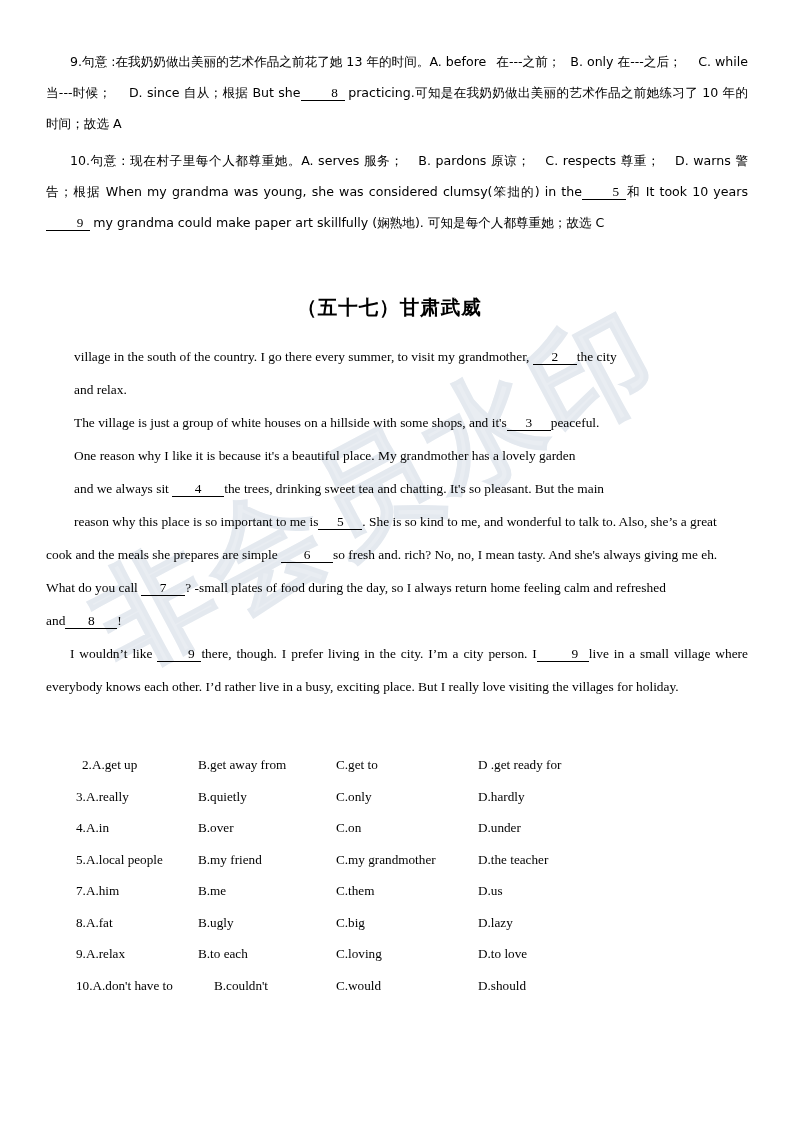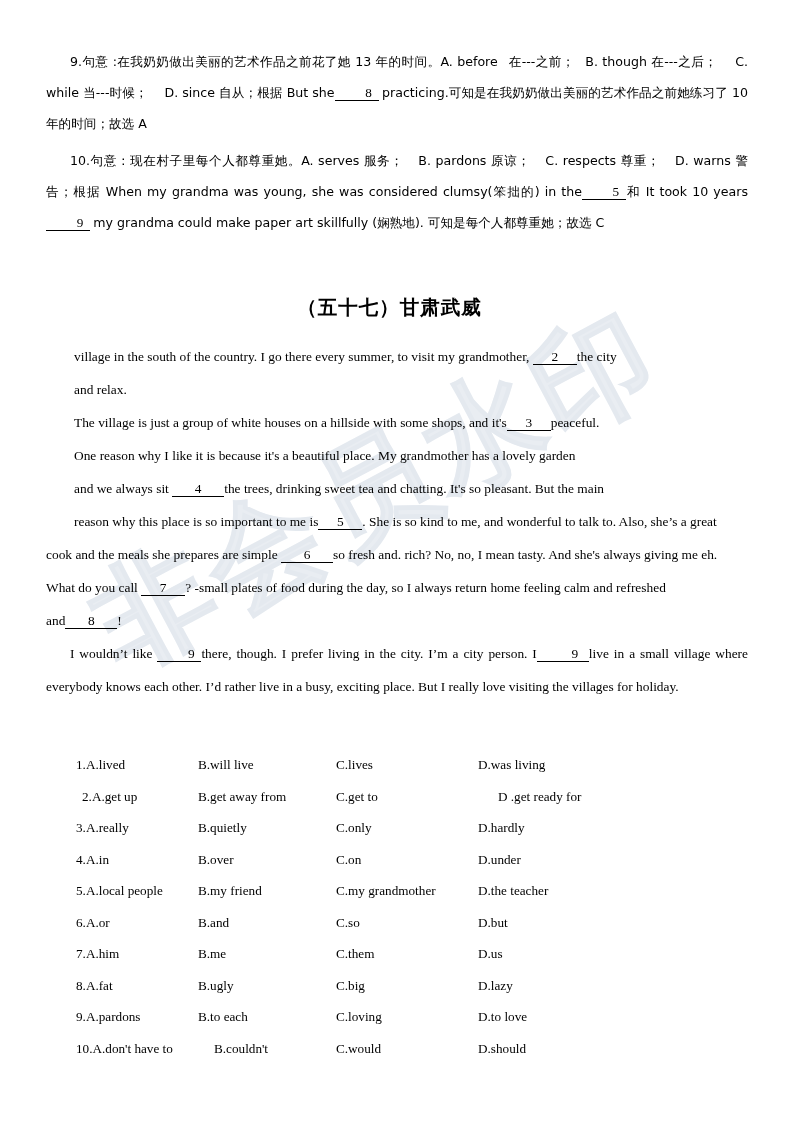--- a/index.html
+++ b/index.html
@@ -123,40 +123,40 @@
     height: 31.5px;
     font-size: 13.2px;
     line-height: 31.5px;
     white-space: nowrap;
   }
   .opt-row .c0 { position: absolute; left: 30px; }
   .opt-row .c1 { position: absolute; left: 152px; }
   .opt-row .c2 { position: absolute; left: 290px; }
   .opt-row .c3 { position: absolute; left: 432px; }
   .opt-row.shift .c0 { left: 36px; }
-  .opt-row.shift .c3 { left: 452px; }
+  .opt-row.shift .c3 { left: 432px; }
   .opt-row.shift2 .c1 { left: 168px; }
 </style>
 </head>
 <body>
 
 <div class="page">
 
   <div class="watermark">
     <span>非会员水印</span>
   </div>
 
   <div class="content">
 
     <div class="analysis">
 
       <p>
         <span class="cjk">9.句意 :在我奶奶做出美丽的艺术作品之前花了她 13 年的时间。A. before</span>
         &nbsp;&nbsp;<span class="cjk">在---之前；</span>
-        &nbsp;&nbsp;<span class="cjk">B. though 在---之后；</span>
+        &nbsp;&nbsp;<span class="cjk">B. only 在---之后；</span>
         &nbsp;&nbsp;&nbsp;&nbsp;<span class="cjk">C. while 当---时候；</span>
         &nbsp;&nbsp;&nbsp;&nbsp;<span class="cjk">D. since 自从；根据 But she</span><span class="blank b-sm">8</span>
         <span class="cjk">practicing.可知是在我奶奶做出美丽的艺术作品之前她练习了 10 年的时间；故选 A</span>
       </p>
 
       <p>
         <span class="cjk">10.句意：现在村子里每个人都尊重她。A. serves 服务；</span>
         &nbsp;&nbsp;&nbsp;<span class="cjk">B. pardons 原谅；</span>
         &nbsp;&nbsp;&nbsp;<span class="cjk">C. respects 尊重；</span>
         &nbsp;&nbsp;&nbsp;<span class="cjk">D. warns 警告；根据 When my grandma was young, she was considered clumsy(笨拙的) in the</span><span class="blank b-sm">5</span><span class="cjk">和 It took 10 years</span><span class="blank b-sm">9</span>
@@ -189,26 +189,20 @@
       <p><span>and</span><span class="blank b-md">8</span><span>!</span></p>
 
       <p class="p-ind"><span>I wouldn’t like </span><span class="blank b-sm">9</span><span>there, though. I prefer living in the city. I’m a city person. I</span><span class="blank b-md">9</span><span>live in a small village</span>
         <span>where everybody knows each other. I’d rather live in a busy, exciting place. But I really love visiting the villages for</span>
         <span>holiday.</span></p>
 
     </div>
 
     <div class="options">
 
-      <div class="opt-row">
-        <span class="c0"><span>1.</span><span>A.lived</span></span>
-        <span class="c1">B.will live</span>
-        <span class="c2">C.lives</span>
-        <span class="c3">D.was living</span>
-      </div>
 
       <div class="opt-row shift">
         <span class="c0"><span>2.</span><span>A.get up</span></span>
         <span class="c1">B.get away from</span>
         <span class="c2">C.get to</span>
         <span class="c3">D .get ready for</span>
       </div>
 
       <div class="opt-row">
         <span class="c0"><span>3.</span><span>A.really</span></span>
@@ -224,43 +218,37 @@
         <span class="c3">D.under</span>
       </div>
 
       <div class="opt-row">
         <span class="c0"><span>5.</span><span>A.local people</span></span>
         <span class="c1">B.my friend</span>
         <span class="c2">C.my grandmother</span>
         <span class="c3">D.the teacher</span>
       </div>
 
-      <div class="opt-row">
-        <span class="c0"><span>6.</span><span>A.or</span></span>
-        <span class="c1">B.and</span>
-        <span class="c2">C.so</span>
-        <span class="c3">D.but</span>
-      </div>
 
       <div class="opt-row">
         <span class="c0"><span>7.</span><span>A.him</span></span>
         <span class="c1">B.me</span>
         <span class="c2">C.them</span>
         <span class="c3">D.us</span>
       </div>
 
       <div class="opt-row">
         <span class="c0"><span>8.</span><span>A.fat</span></span>
         <span class="c1">B.ugly</span>
         <span class="c2">C.big</span>
         <span class="c3">D.lazy</span>
       </div>
 
       <div class="opt-row">
-        <span class="c0"><span>9.</span><span>A.pardons</span></span>
+        <span class="c0"><span>9.</span><span>A.relax</span></span>
         <span class="c1">B.to each</span>
         <span class="c2">C.loving</span>
         <span class="c3">D.to love</span>
       </div>
 
       <div class="opt-row shift2">
         <span class="c0"><span>10.</span><span>A.don't have to</span></span>
         <span class="c1">B.couldn't</span>
         <span class="c2">C.would</span>
         <span class="c3">D.should</span>

